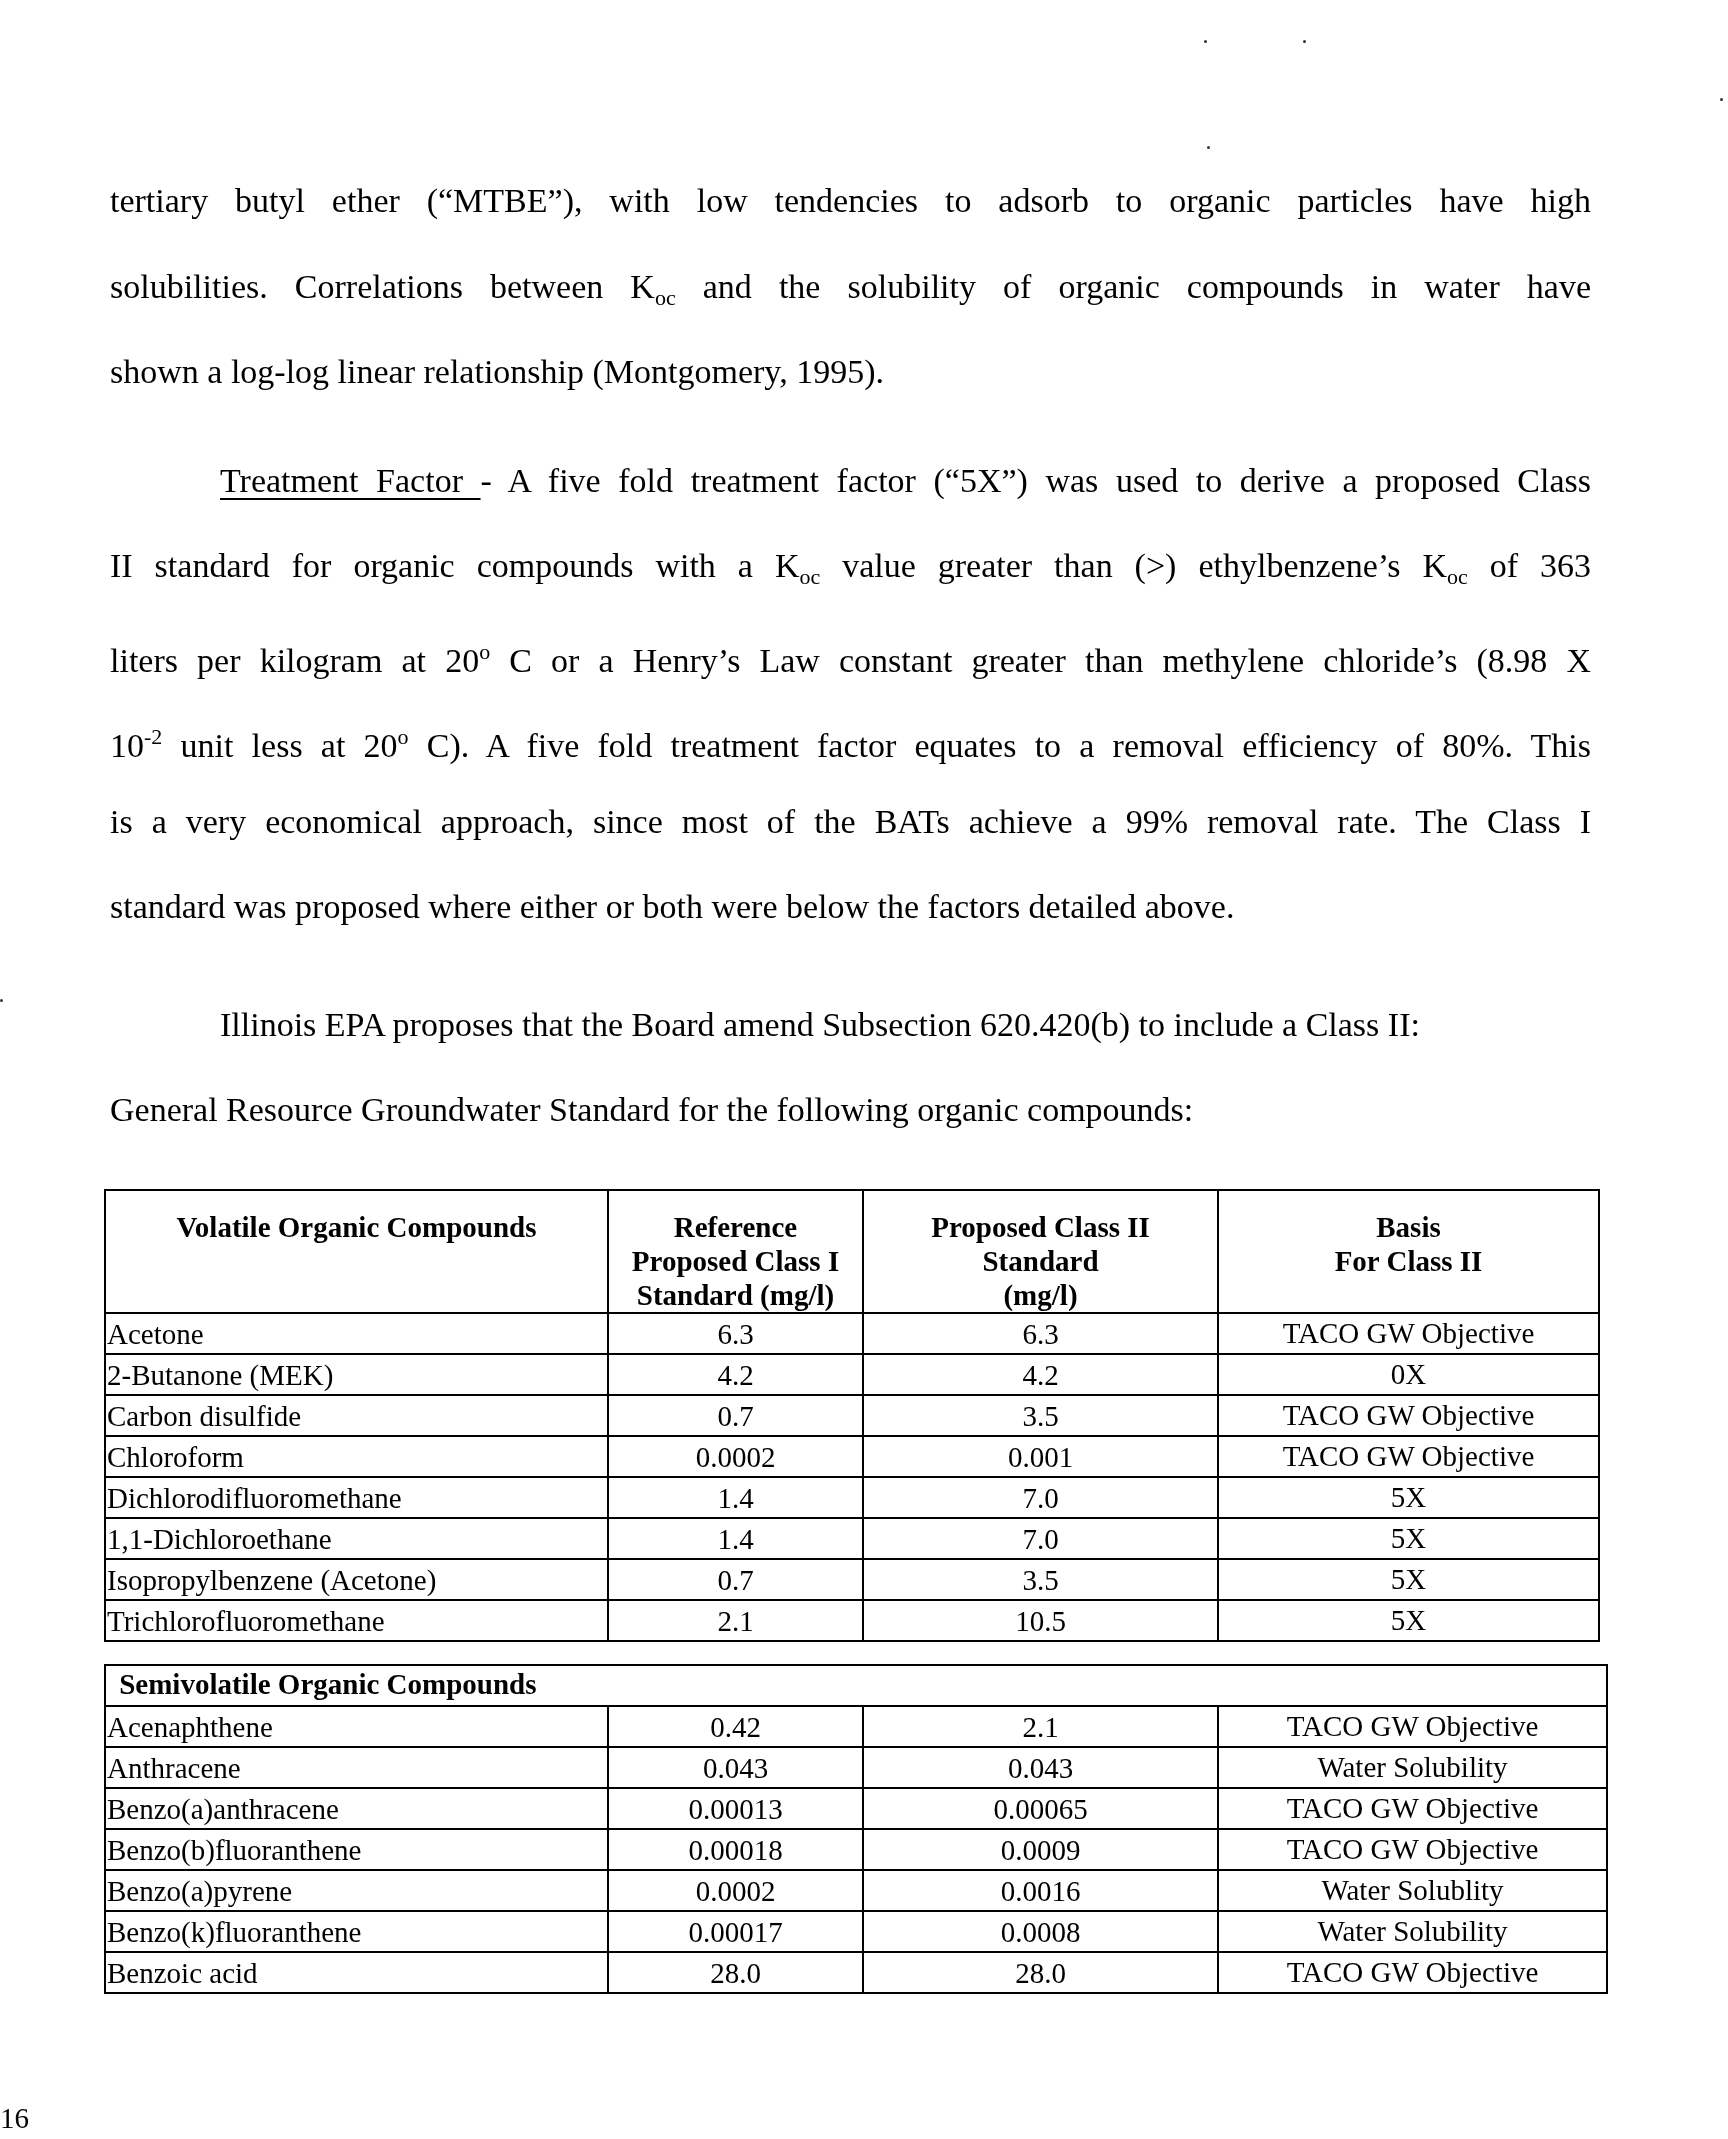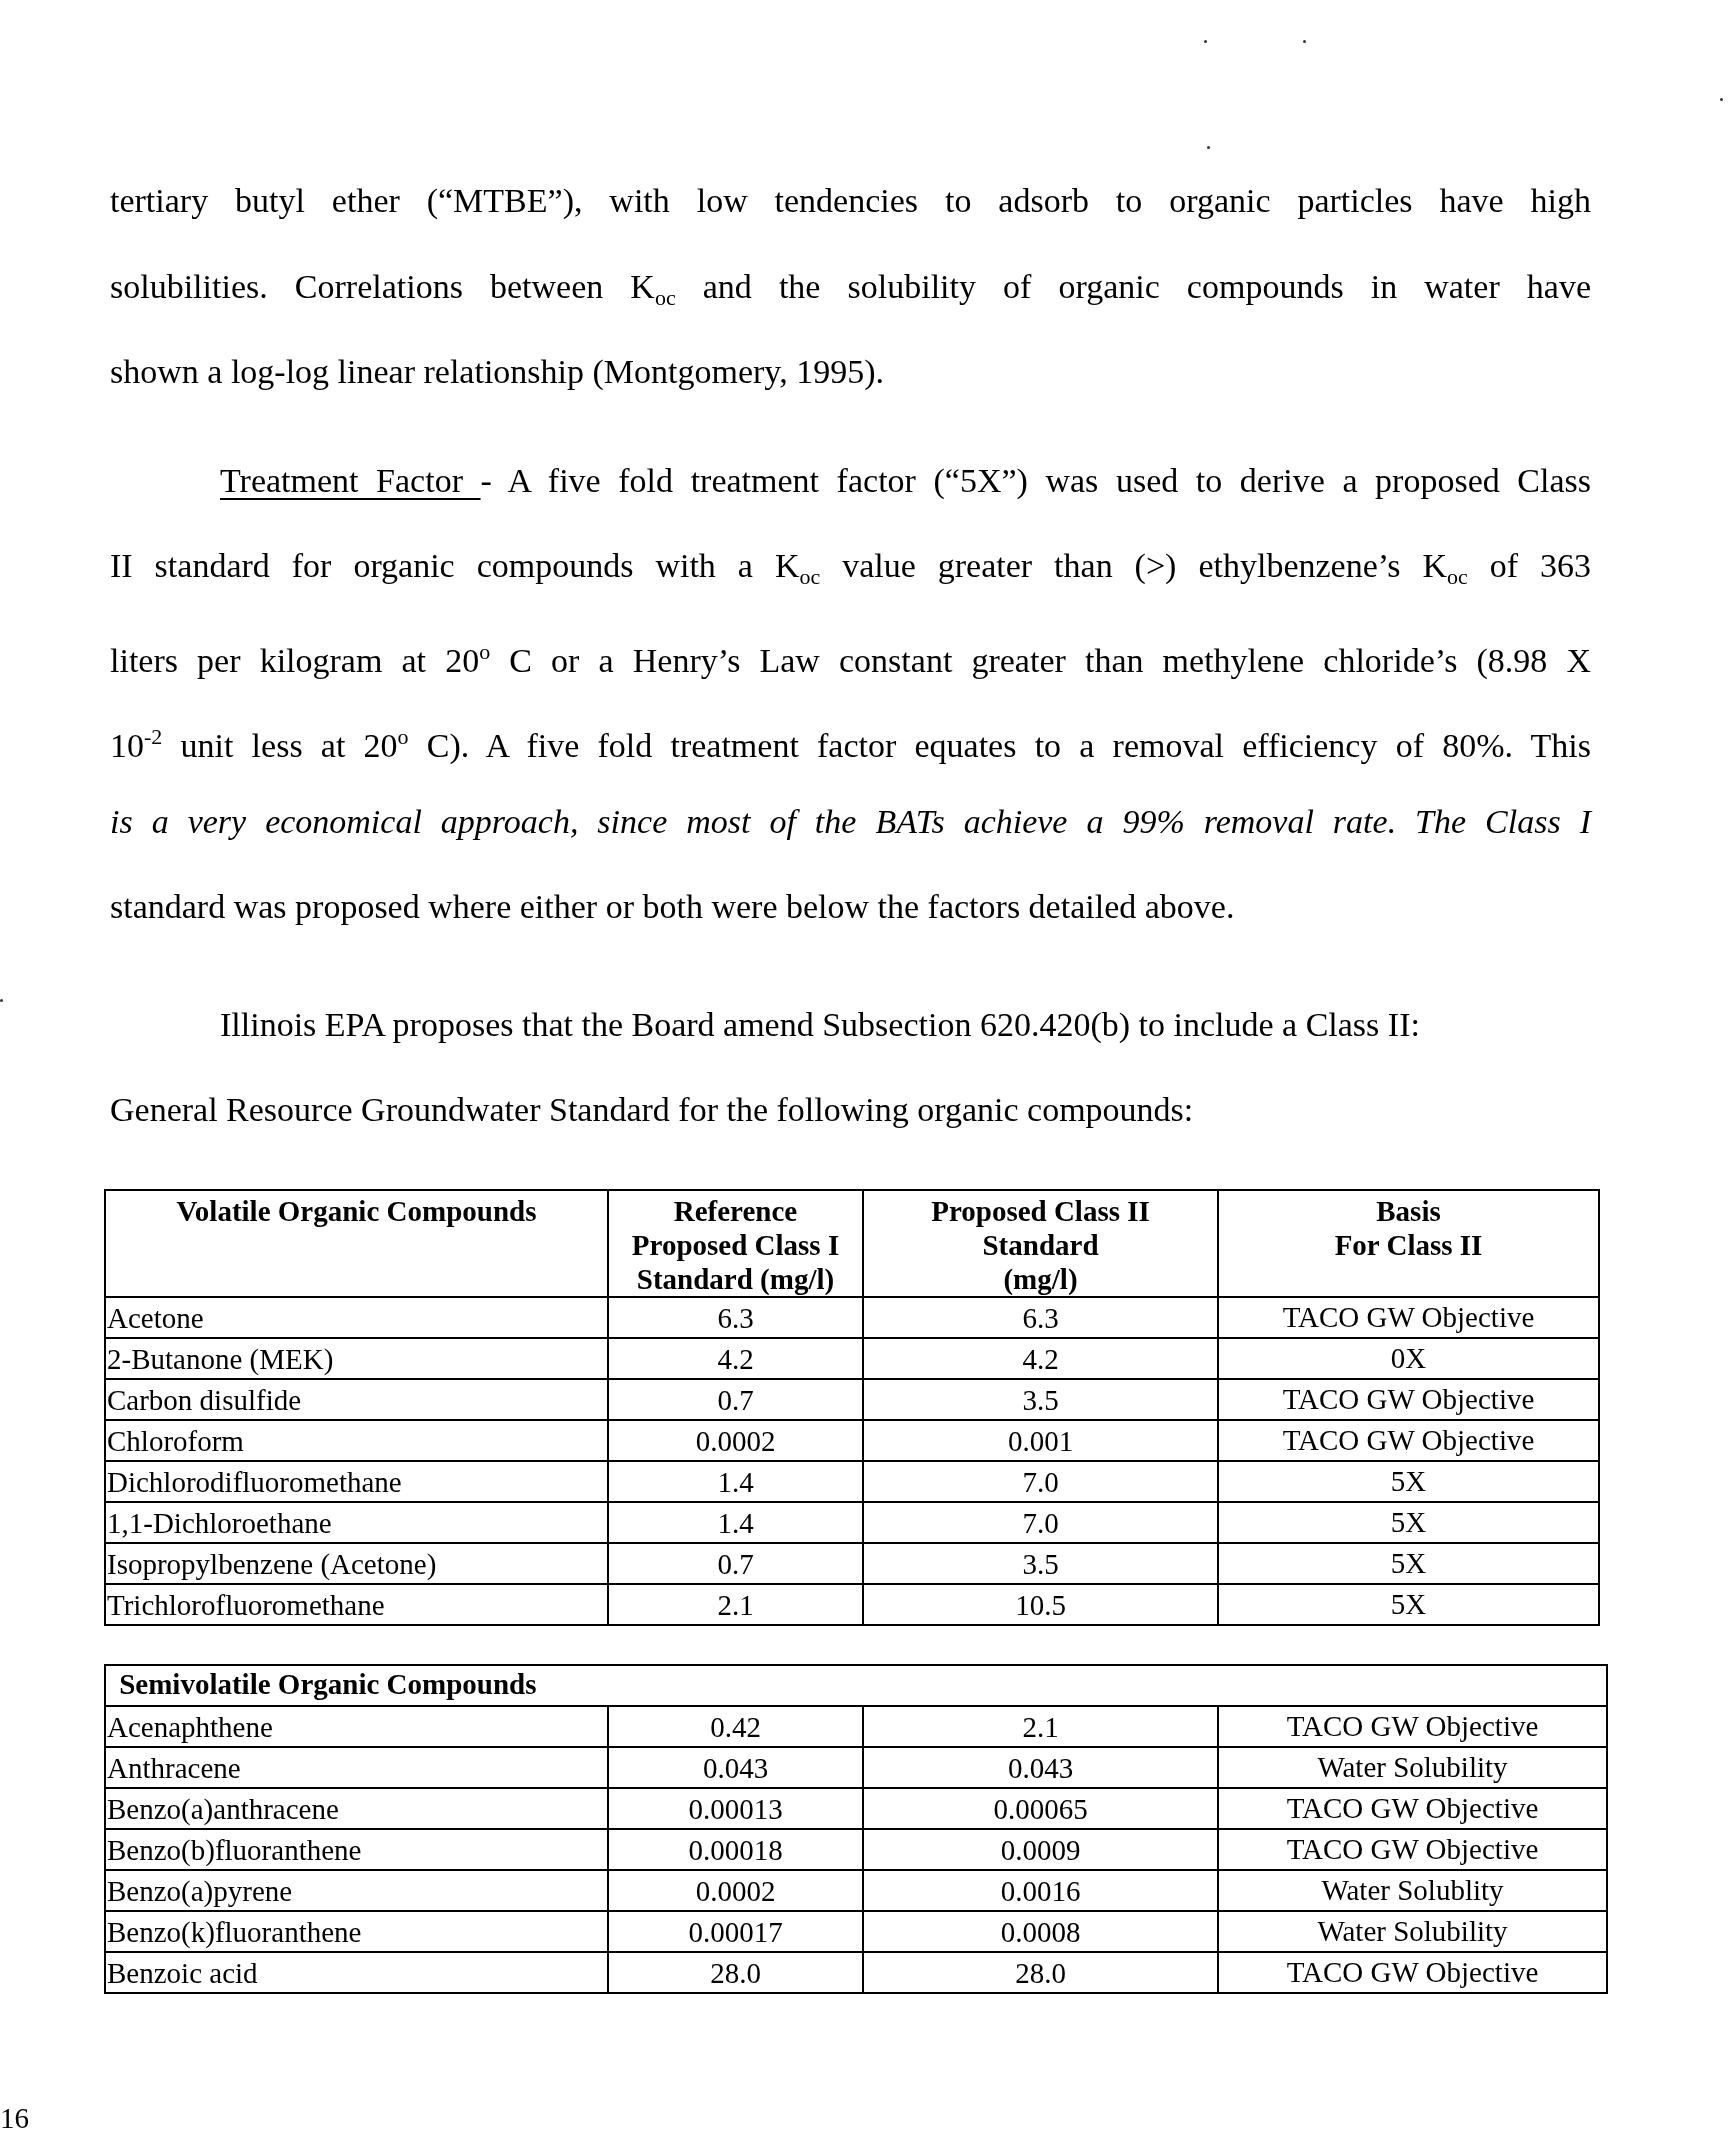--- a/index.html
+++ b/index.html
@@ -20,21 +20,21 @@
   table.std {
     position: absolute; left: 104px; width: 1493px;
     border-collapse: collapse; table-layout: fixed;
     font-size: 29px;
   }
   table.std td, table.std th {
     border: 2.2px solid #000; padding: 0 5.9px; vertical-align: bottom;
   }
   table.std th {
     font-weight: bold; text-align: center; vertical-align: top;
-    line-height: 34px; padding-top: 3px;
+    line-height: 34px; padding-top: 19px;
   }
   table.std td { height: 39px; line-height: 37px; }
   table.std td.name { text-align: left; padding-left: 1px; }
   table.std td.num, table.std td.basis { text-align: center; }
   table.std td.basis { vertical-align: middle; }
   .svoc-head {
     font-weight: bold; text-align: left; padding-left: 13.2px !important;
     vertical-align: top !important; height: 60px; line-height: 37px;
   }
   .page-num {
@@ -56,21 +56,21 @@
   <div class="para-line" style="top:180px;">tertiary butyl ether (“MTBE”), with low tendencies to adsorb to organic particles have high</div>
   <div class="para-line" style="top:266px;"><span>solubilities.  Correlations between K</span><span class="sub">oc</span><span> and the solubility of organic compounds in water have</span></div>
   <div class="para-line last" style="top:351px;">shown a log-log linear relationship (Montgomery, 1995).</div>
 </div>
 
 <div>
   <div class="para-line" style="top:460px; left:220px; width:1371px;"><span class="u">Treatment Factor </span><span>- A five fold treatment factor (“5X”)  was used to derive a proposed Class</span></div>
   <div class="para-line" style="top:545px;"><span>II standard for organic compounds with a K</span><span class="sub">oc</span><span> value greater than (&gt;) ethylbenzene’s K</span><span class="sub">oc</span><span> of 363</span></div>
   <div class="para-line" style="top:631px;"><span>liters per kilogram at 20</span><span class="sup">o</span><span> C or a Henry’s Law constant greater than methylene chloride’s (8.98 X</span></div>
   <div class="para-line" style="top:716px;"><span>10</span><span class="sup">-2</span><span> unit less at 20</span><span class="sup">o</span><span> C).  A five fold treatment factor equates to a removal efficiency of 80%.   This</span></div>
-  <div class="para-line" style="top:801px;font-style:italic;">is a very economical approach, since most of the BATs achieve a 99% removal rate.  The Class I</div>
+  <div class="para-line" style="top:801px;">is a very economical approach, since most of the BATs achieve a 99% removal rate.  The Class I</div>
   <div class="para-line last" style="top:886px;">standard was proposed where either or both were below the factors detailed above.</div>
 </div>
 
 <div>
   <div class="para-line last" style="top:1004px; left:220px; width:1371px;">Illinois EPA proposes that the Board amend Subsection 620.420(b) to include a Class II:</div>
   <div class="para-line last" style="top:1089px;">General Resource Groundwater Standard for the following organic compounds:</div>
 </div>
 
 <table class="std" style="top:1189px;">
   <colgroup>

